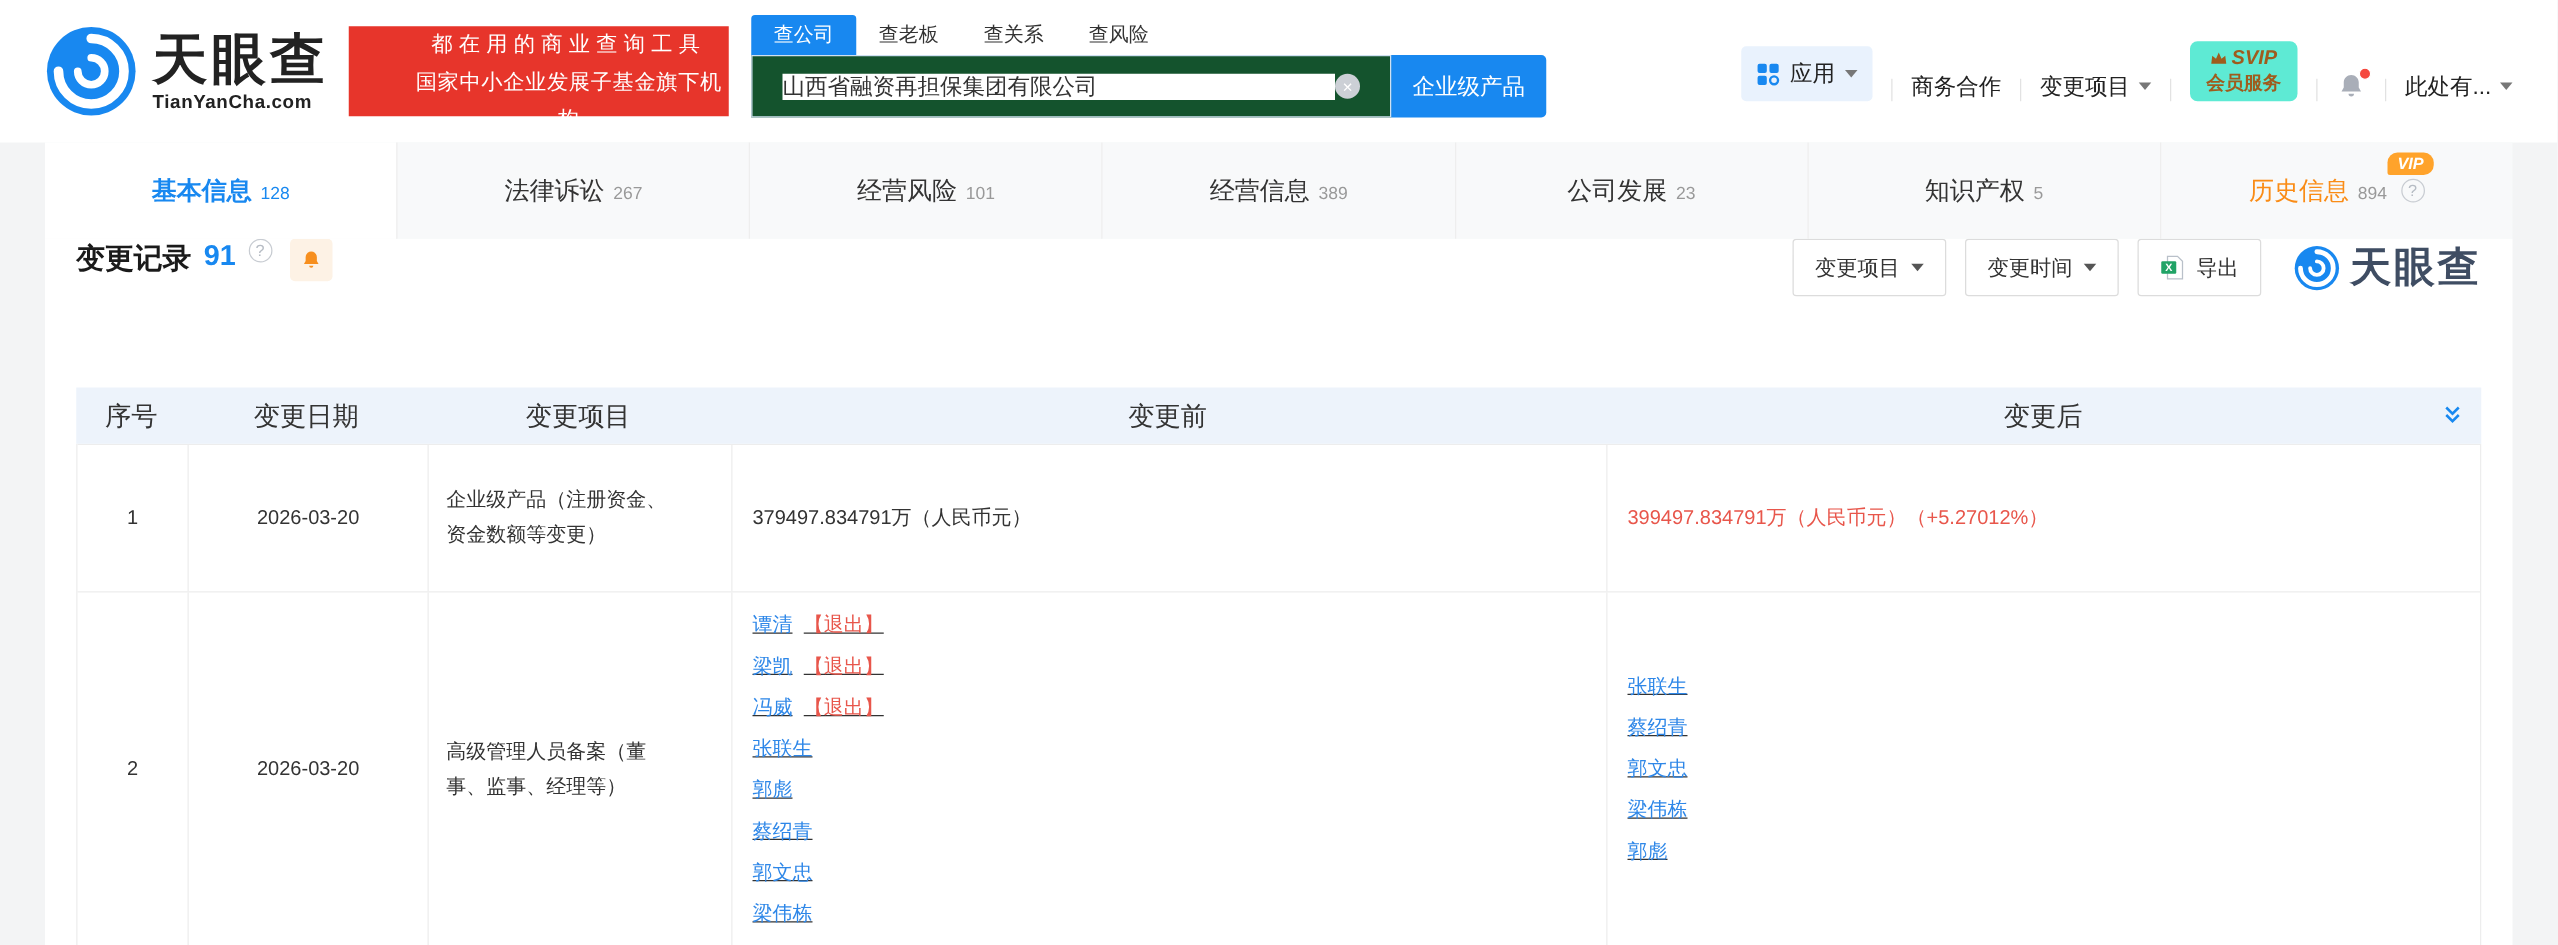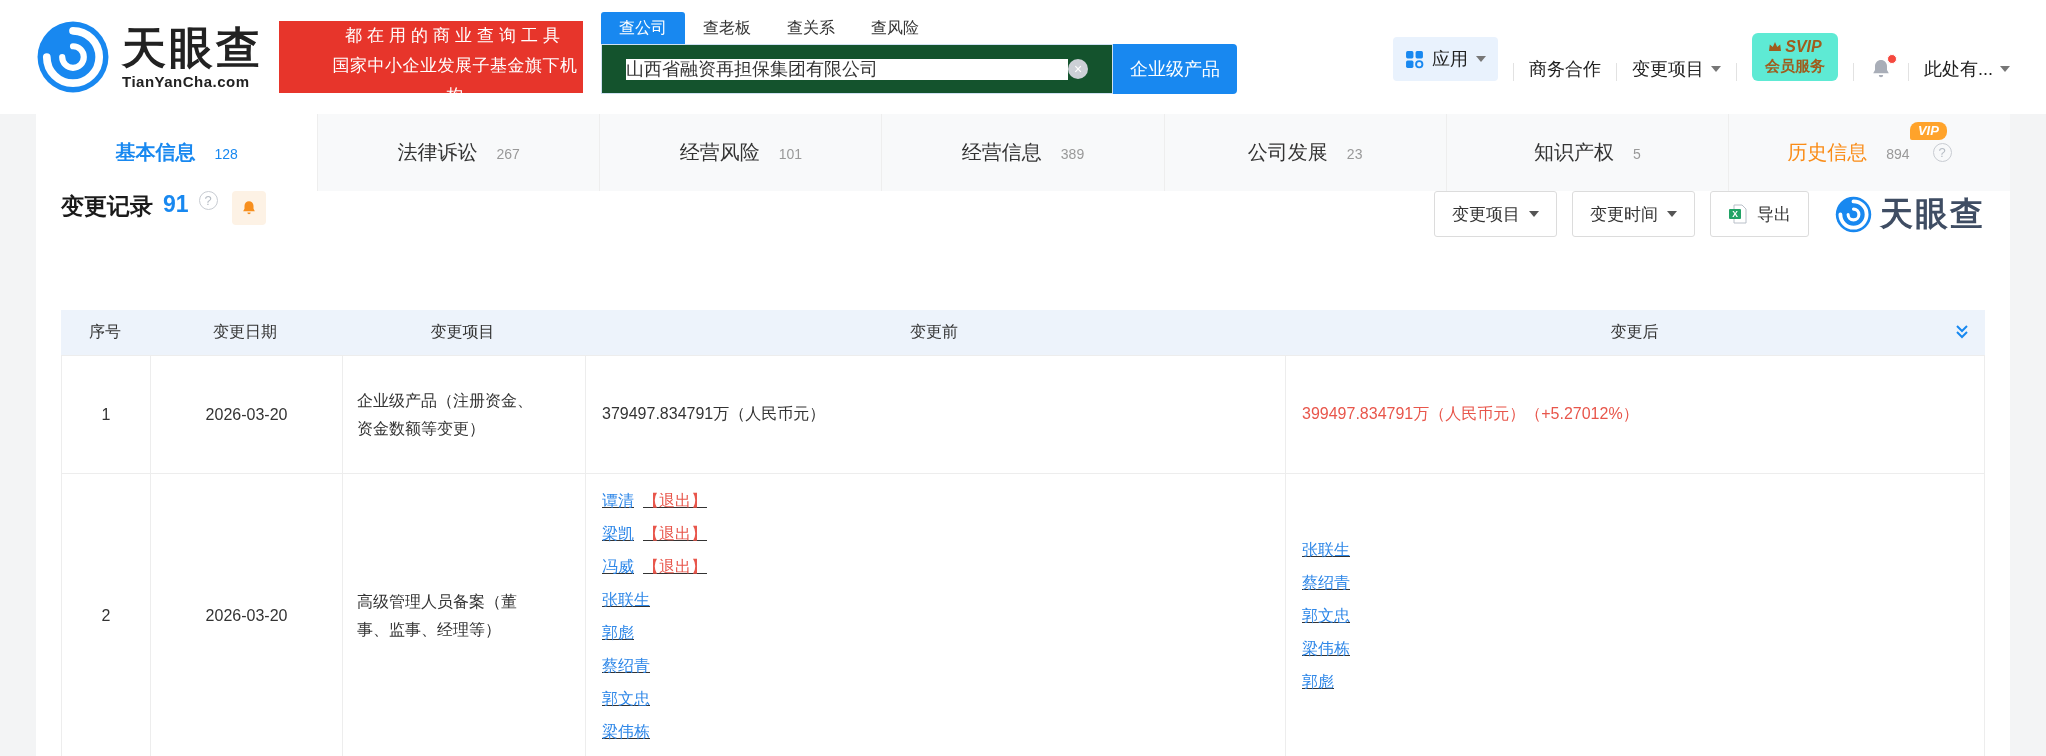--- a/index.html
+++ b/index.html
@@ -40,21 +40,21 @@
   .svip-chip { background:#5eead4; border-radius:6px; padding:5px 13px; text-align:center;
     color:#9f5c1d; font-weight:bold; cursor:pointer; }
   .svip-top { font-size:16px; font-style:italic; display:flex; align-items:center; gap:3px; justify-content:center; }
   .svip-bottom { font-size:15px; font-style:normal; margin-top:1px; }
   .bell-wrap { position:relative; cursor:pointer; display:flex; }
   .red-dot { position:absolute; top:-3px; right:-4px; width:10px; height:10px; border-radius:50%;
     background:#f5483e; border:1.5px solid #fff; }
 
   
   .page-tabs { display:flex; margin:0 36px; height:77px; background:#f8f9fa; }
-  .p-tab { flex:1; display:flex; align-items:center; justify-content:center; gap:19px; cursor:pointer; position:relative; }
+  .p-tab { flex:1; display:flex; align-items:center; justify-content:center; gap:7px; cursor:pointer; position:relative; }
   .p-tab + .p-tab { border-left:1px solid #eeeeee; }
   .p-label { font-size:20px; color:#333; }
   .p-count { font-size:14px; color:#999; margin-top:3px; }
   .p-tab.active { background:#fff; }
   .p-tab.active .p-label { color:#1888f0; font-weight:bold; }
   .p-tab.active .p-count { color:#1888f0; }
   .p-tab.vip .p-label { color:#fa8c16; }
   .vip-badge { position:absolute; top:8px; margin-left:118px; background:#ffa32b; color:#fff;
     font-size:13px; font-weight:bold; font-style:italic; padding:1px 8px 2px; border-radius:8px 8px 8px 2px; }
   .help-ic { width:19px; height:19px; border:1px solid #c8ccd2; border-radius:50%; color:#b6bcc4;
@@ -72,21 +72,21 @@
   .fbtn { height:46px; padding:0 17px; border:1px solid #dcdcdc; border-radius:3px; background:#fff;
     font-size:17px; color:#333; display:flex; align-items:center; gap:9px; margin-left:15px; cursor:pointer;
     font-family:"Liberation Sans","DejaVu Sans",sans-serif; }
   .fbtn .caret { border-top-color:#555; }
   .wm-logo { display:flex; align-items:center; gap:8px; margin-left:26px; }
   .wm-text { font-size:33px; font-weight:bold; color:#3f4d63; letter-spacing:2px; }
 
   
   .grid { display:grid; grid-template-columns:88px 192px 243px 700px 1fr; }
   .thead { background:#edf3fb; height:45px; align-items:center; position:relative; }
-  .th { font-size:16px; color:#333; text-align:center; }
+  .th { font-size:21px; color:#333; text-align:center; }
   .chevrons { position:absolute; right:14px; top:13px; cursor:pointer; display:flex; }
   .tbody { border-left:1px solid #ededed; border-right:1px solid #ededed; }
   .trow { border-top:1px solid #ededed; }
   .trow.r1 { height:118px; }
   .trow.r2 { height:284px; }
   .td { display:flex; align-items:center; justify-content:center; font-size:16px; color:#333; overflow:hidden; }
   .td + .td { border-left:1px solid #ededed; }
   .td-item { justify-content:flex-start; text-align:left; padding:0 48px 0 14px; line-height:28px; }
   .td-wide { justify-content:flex-start; padding:0 16px; }
   .red { color:#e8564b; }

